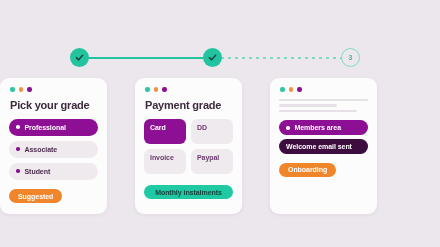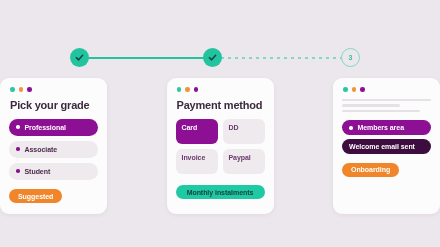--- a/index.html
+++ b/index.html
@@ -79,21 +79,21 @@
   .step-2 { left: 133px; }
   .step-3 { left: 271px; }
 
   
   .cards {
     position: absolute;
     left: 0;
     top: 78px;
     width: 440px;
     display: flex;
-    justify-content: space-between;
+    justify-content: flex-start;
     gap: 28px;
   }
   .card {
     width: 107px;
     background: #fdfcfd;
     border-radius: 9px;
     padding: 9px 9px 11px 9px;
     box-sizing: border-box;
     box-shadow: 0 1px 4px rgba(80, 50, 80, 0.07);
   }
@@ -292,21 +292,21 @@
       <span class="pill orange">Suggested</span>
     </div>
   </div>
 
   <div class="card">
     <div class="dots">
       <span class="dot teal"></span>
       <span class="dot orange"></span>
       <span class="dot purple"></span>
     </div>
-    <div class="card-title">Payment method</div>
+    <div class="card-title">Payment grade</div>
 
     <div class="pay-grid">
       <div class="tile active">
         <span>Card</span>
       </div>
       <div class="tile">
         <span>DD</span>
       </div>
       <div class="tile">
         <span>Invoice</span>

